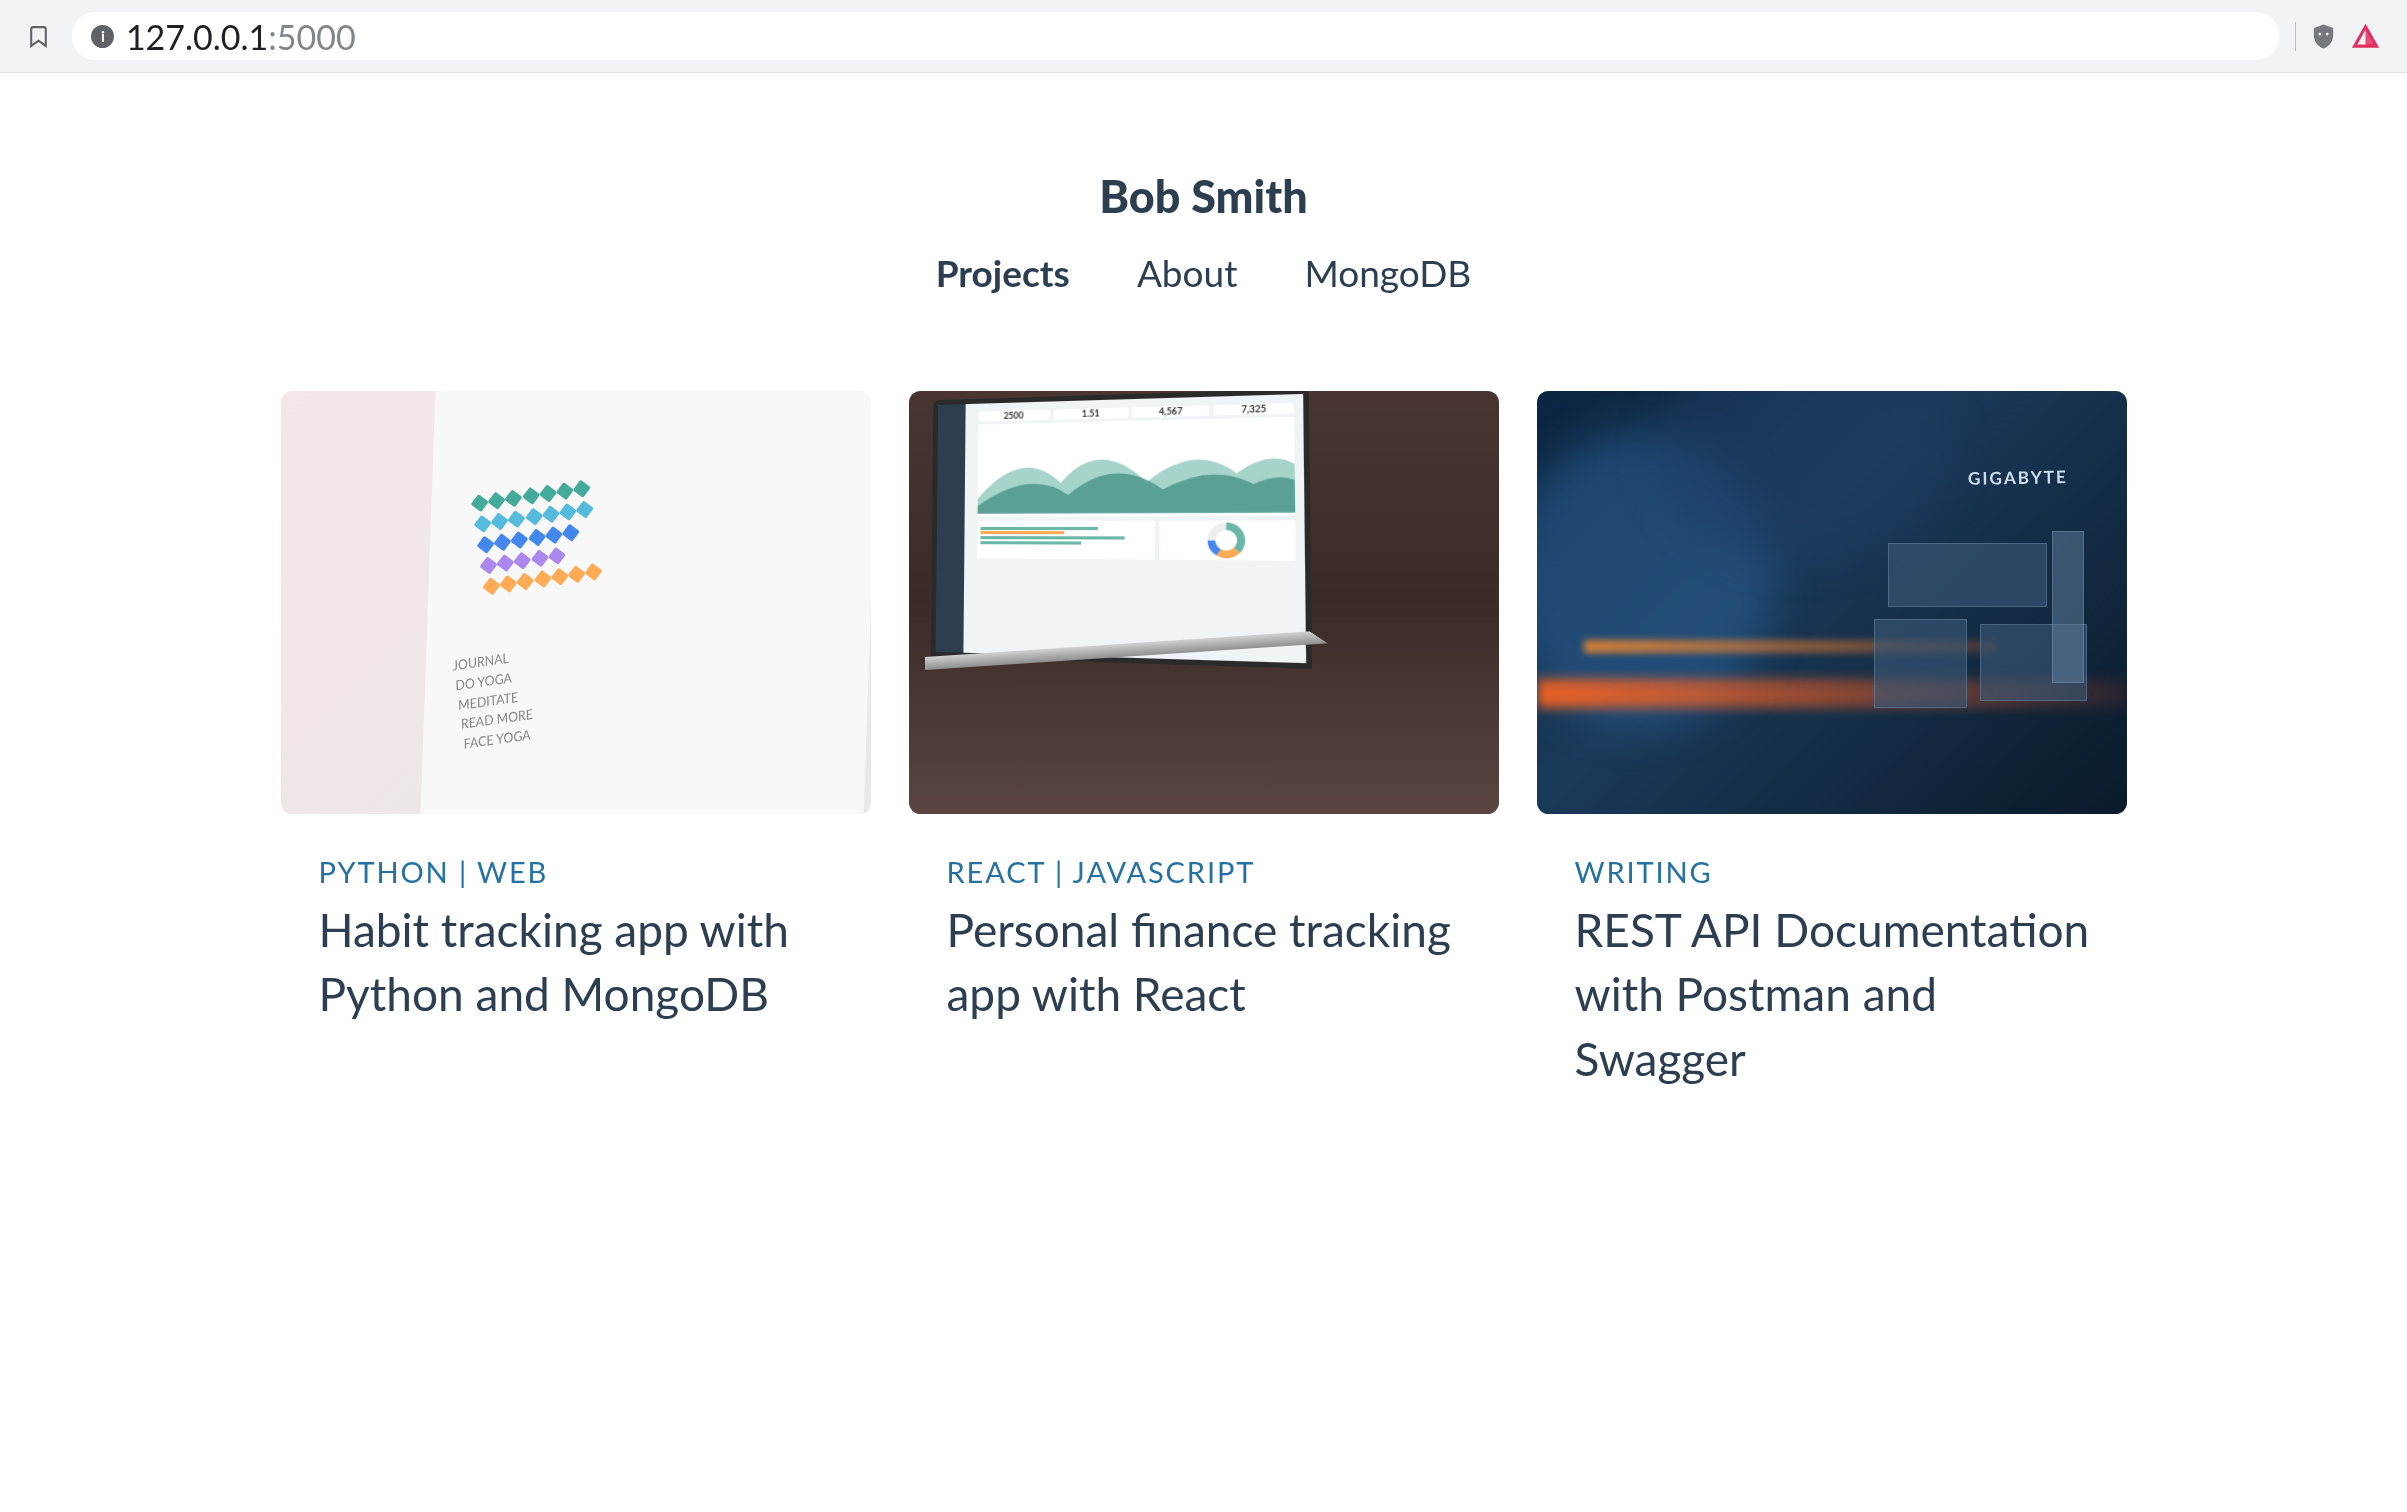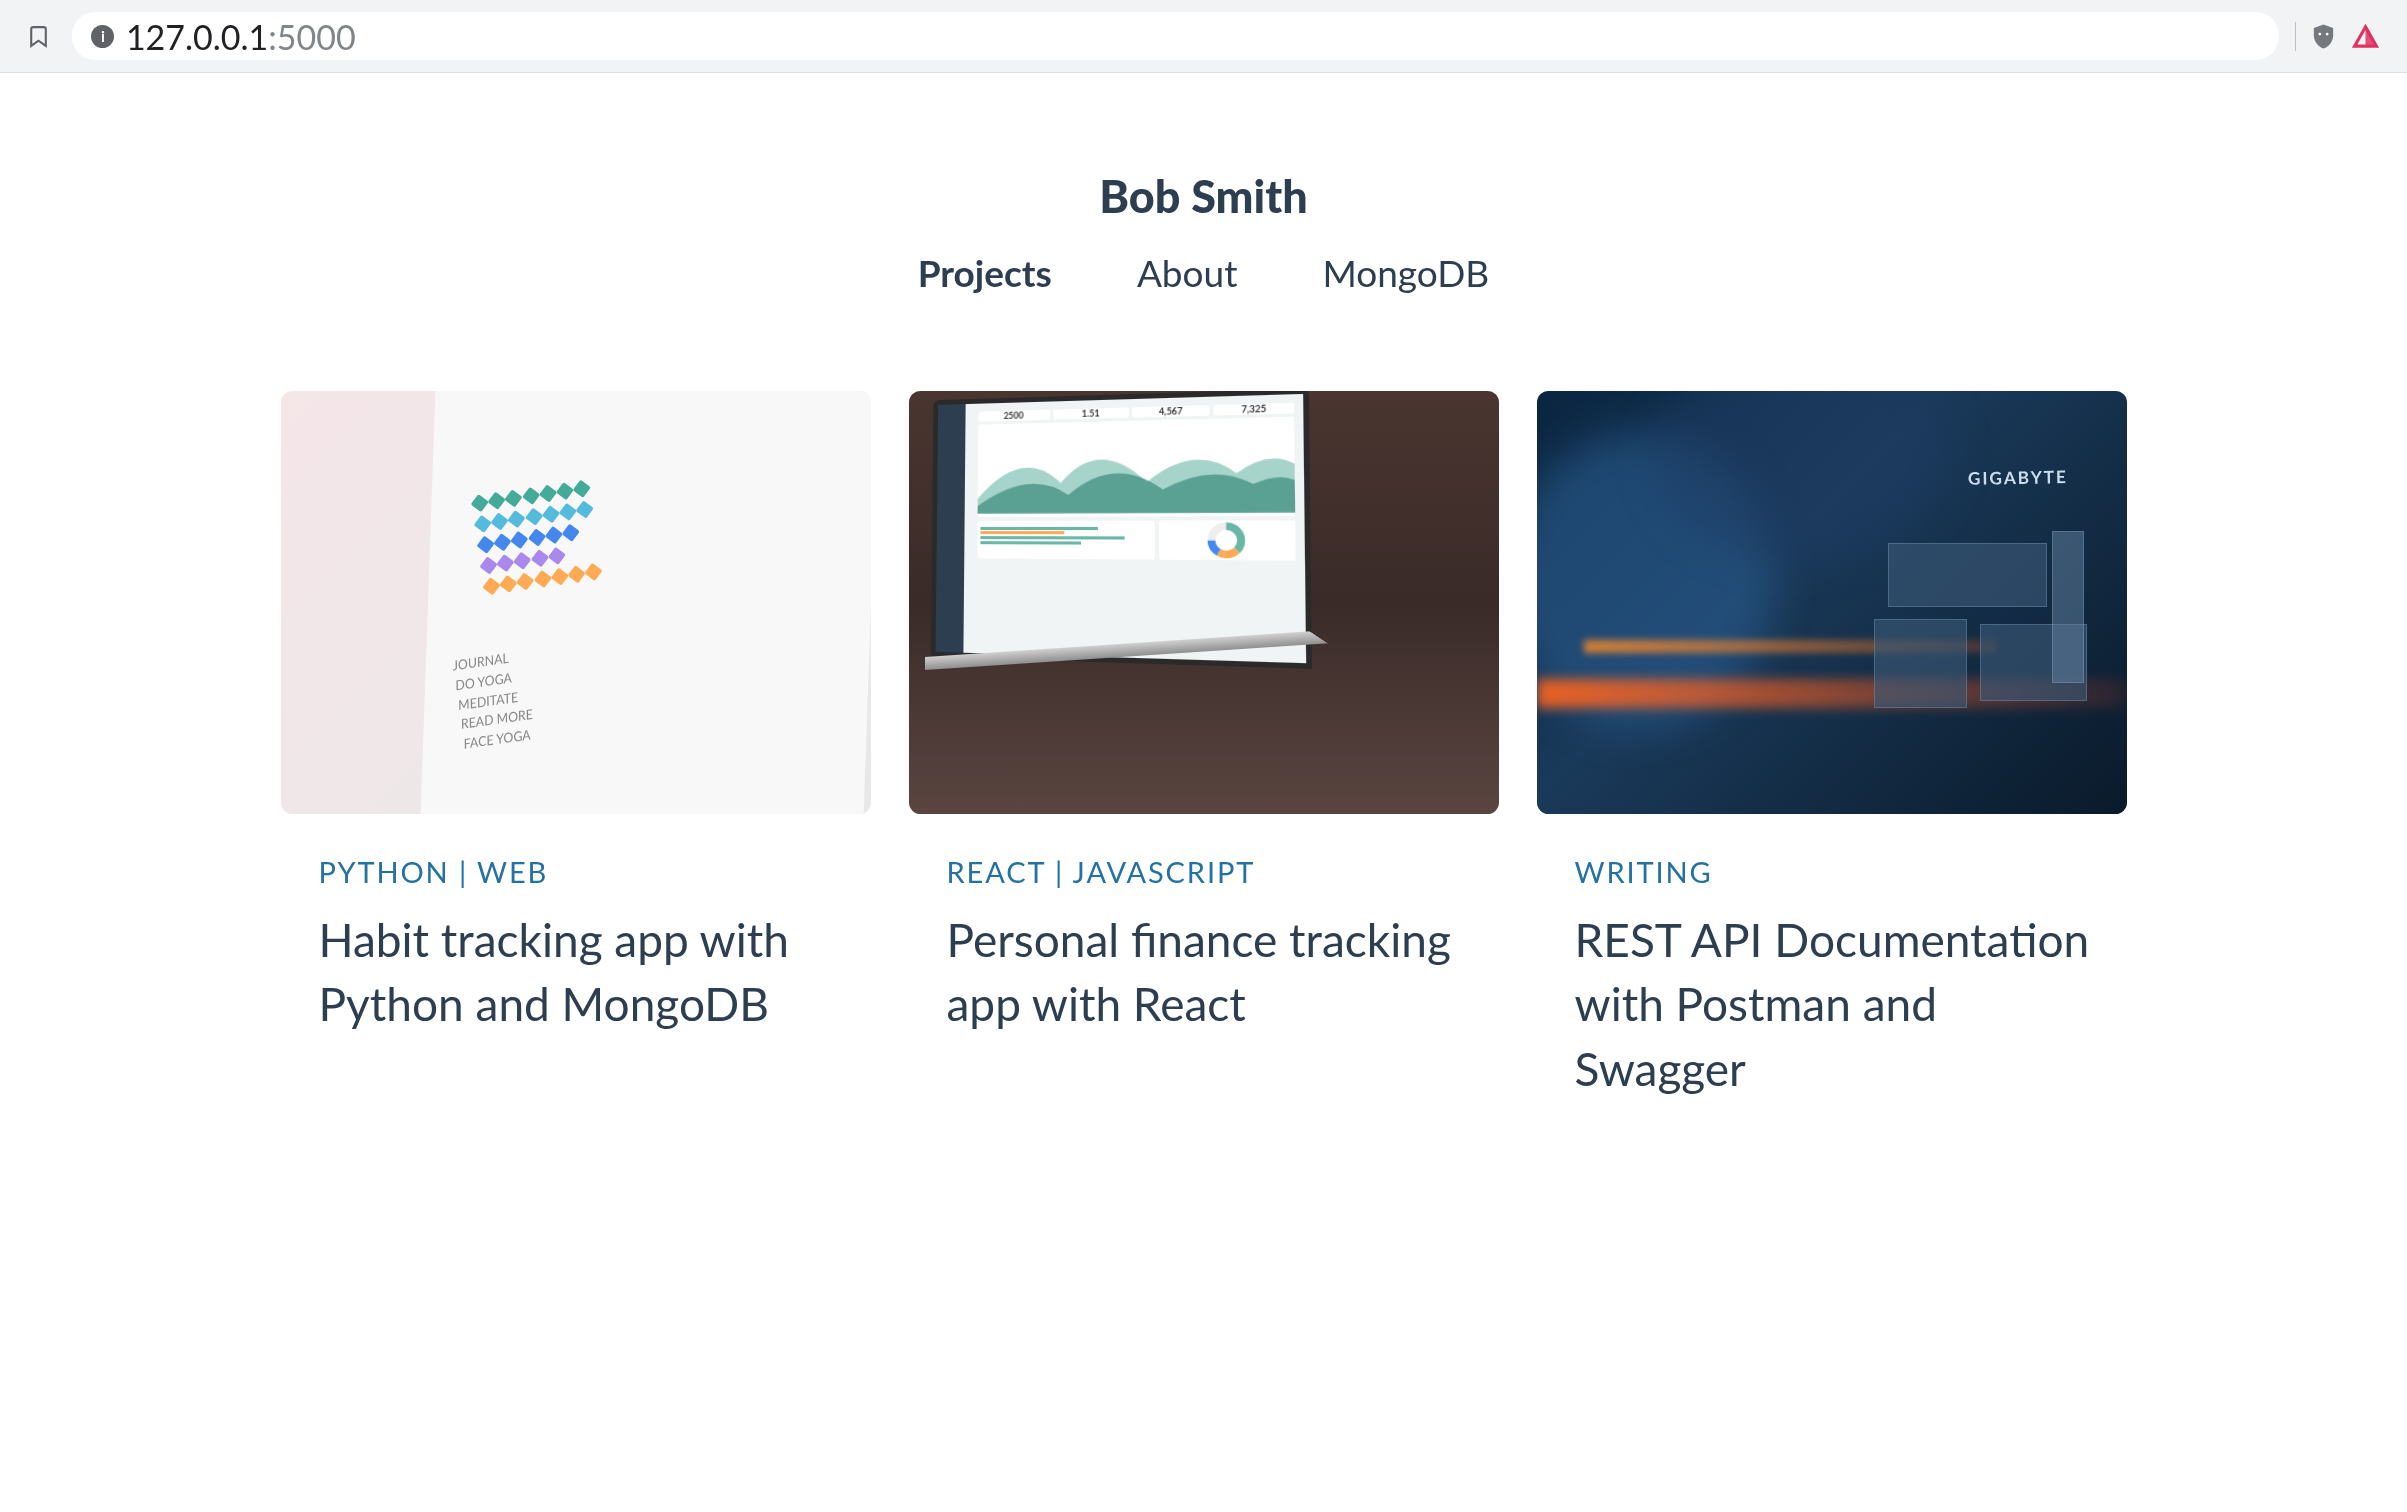--- a/index.html
+++ b/index.html
@@ -95,21 +95,21 @@
     .site-title {
       font-size: 45px;
       font-weight: 900;
       color: #2c3e50;
       margin-bottom: 27px;
     }
     
     .nav {
       display: flex;
       justify-content: center;
-      gap: 85px;
+      gap: 67px;
     }
     
     .nav-link {
       font-size: 37px;
       color: #2c3e50;
       text-decoration: none;
       cursor: pointer;
     }
     
     .nav-link.active {
@@ -134,21 +134,21 @@
       overflow: hidden;
       margin-bottom: 40px;
       position: relative;
     }
     
     .card-category {
       font-size: 29px;
       font-weight: 400;
       color: #2471a3;
       letter-spacing: 1.9px;
-      margin-bottom: 19px;
+      margin-bottom: 9px;
       padding-left: 38px;
     }
     
     .card-title {
       font-size: 46px;
       font-weight: 400;
       color: #2c3e50;
       line-height: 1.4;
       padding-left: 38px;
       padding-right: 19px;

